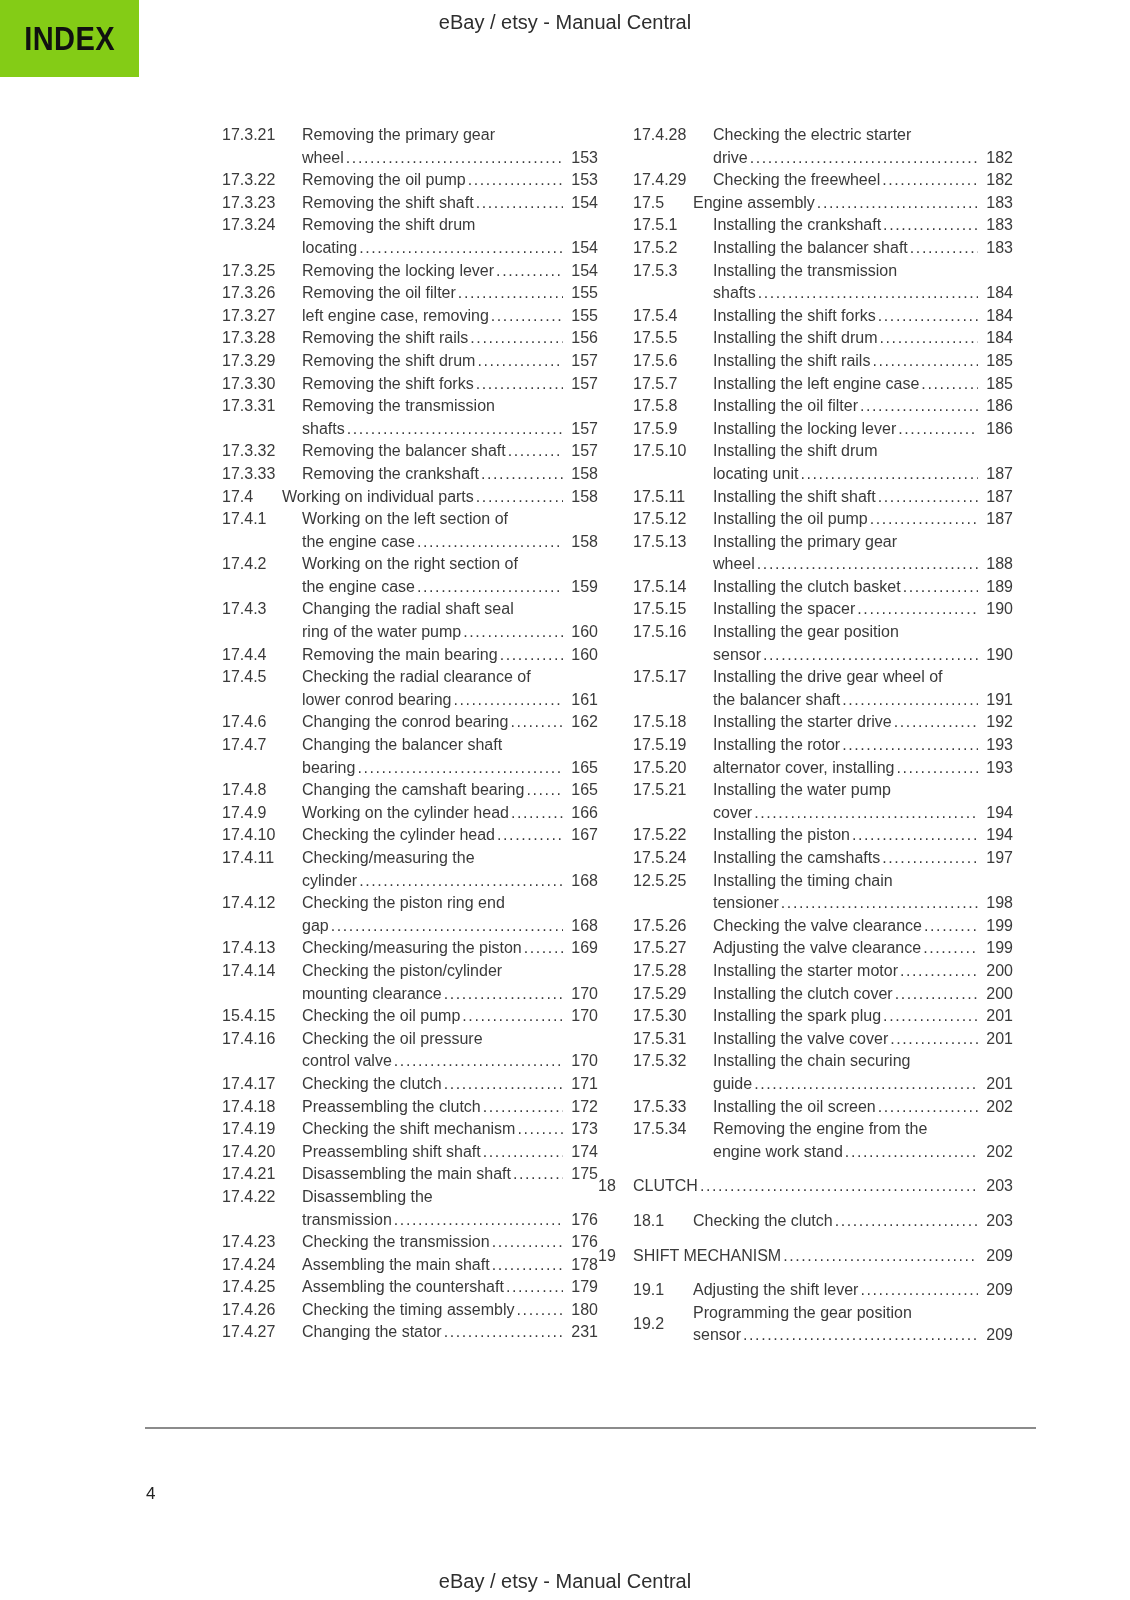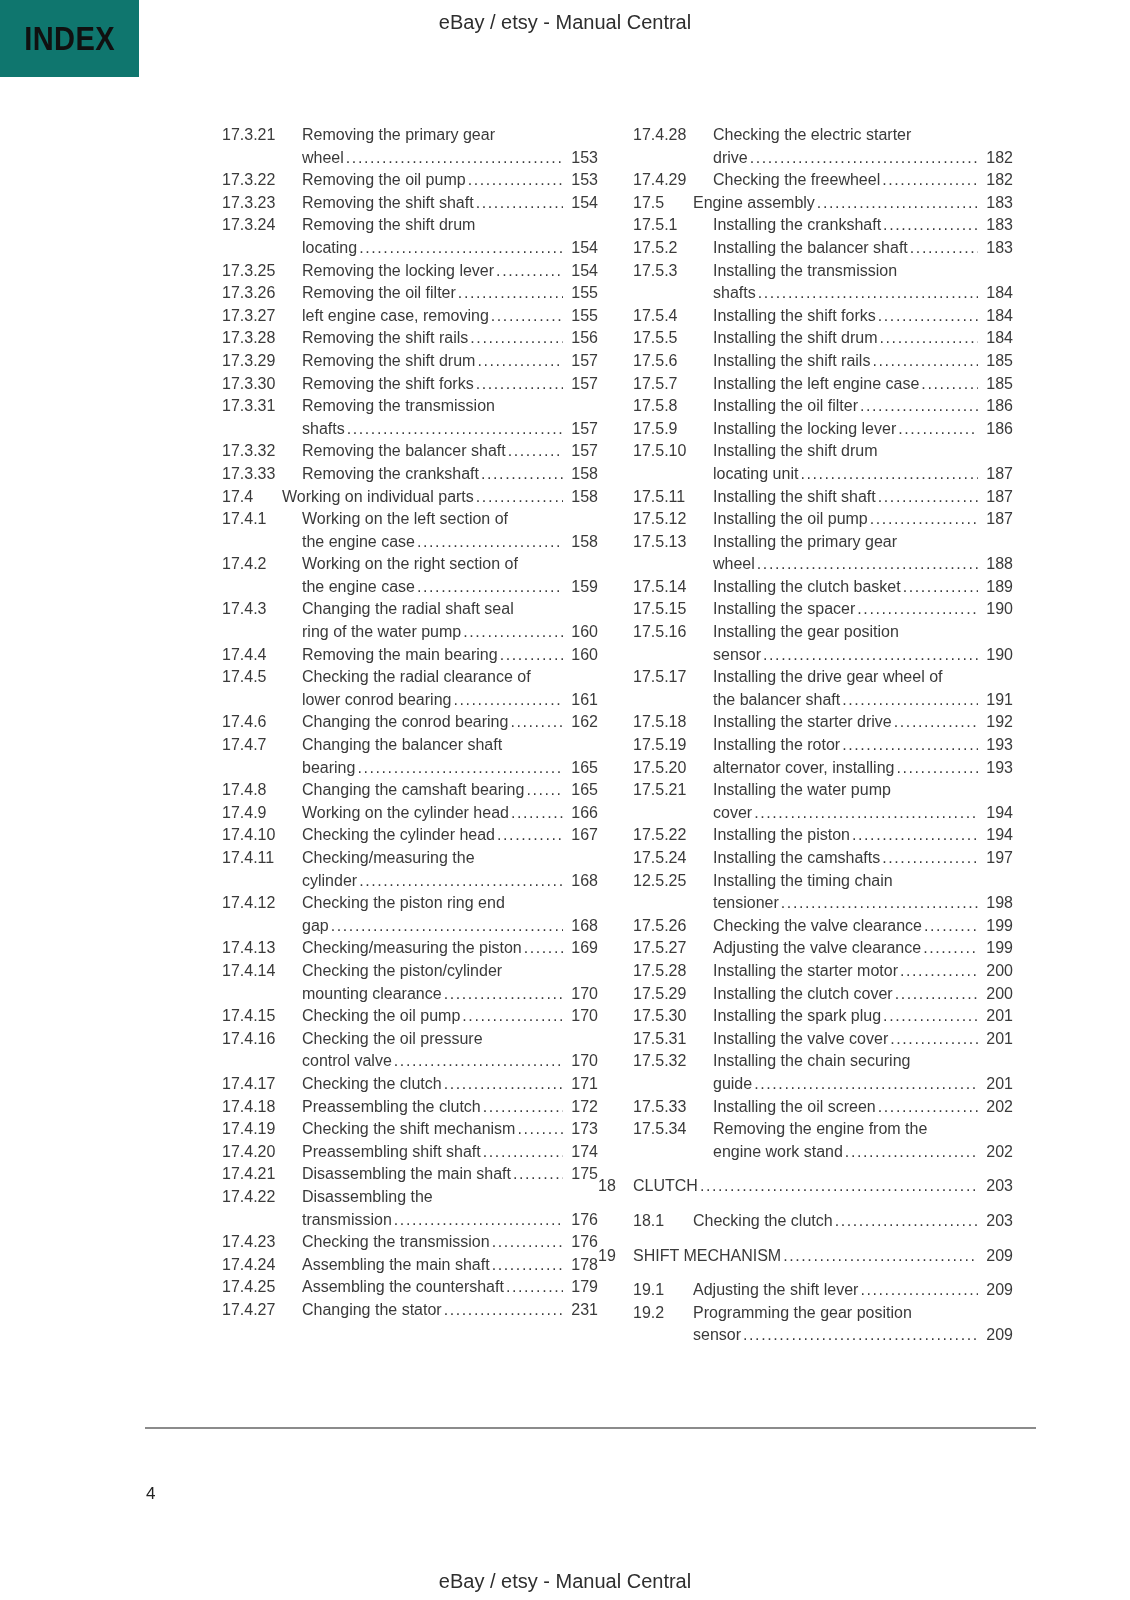--- a/index.html
+++ b/index.html
@@ -9,21 +9,21 @@
     font-family: "Liberation Sans", sans-serif;
     color: #3a3a3a;
     position: relative;
     overflow: hidden;
   }
 
   
   .index-tab {
     position: absolute; left: 0; top: 0;
     width: 139px; height: 77px;
-    background: #0f766e;
+    background: #84cc16;
     display: flex; align-items: center; justify-content: center;
   }
   .index-tab .tab-text {
     font-size: 33px; font-weight: 700; color: #101010;
     transform: scaleX(0.88); letter-spacing: 0.5px;
   }
   .header-title {
     position: absolute; top: 11px; left: 0; right: 0;
     text-align: center; font-size: 20px; color: #2e2e2e;
   }
@@ -48,21 +48,21 @@
     min-width: 10px; margin-left: 2px;
   }
   .leader::after {
     content: "....................................................................................";
     letter-spacing: 1.6px;
   }
   .pg { flex: none; margin-left: 7px; min-width: 28px; text-align: right; }
 
   .level3 { margin-left: 35px; }
   .level3 .num { width: 80px; }
-  .level2 { margin-left: 35px; }
+  .level2 { margin-left: 35px; align-items: center; }
   .level2 .num { width: 60px; }
   .level1 { margin-left: 0; margin-top: 12px; margin-bottom: 12px; justify-content: space-between; }
   .level1 .num { width: 35px; }
 
   
   .footer-rule {
     position: absolute; left: 145px; right: 94px; top: 1427px;
     border-top: 2px solid #8b8b8b;
   }
   .footer-page-number {
@@ -370,21 +370,21 @@
         <div class="body">
           <div class="line">Checking the piston/cylinder</div>
           <div class="line lastline">
             <span class="lt">mounting clearance</span>
             <span class="leader"></span>
             <span class="pg">170</span>
           </div>
         </div>
       </div>
       <div class="entry level3">
-        <span class="num">17.4.15</span>
+        <span class="num">15.4.15</span>
         <div class="body">
           <div class="line lastline">
             <span class="lt">Checking the oil pump</span>
             <span class="leader"></span>
             <span class="pg">170</span>
           </div>
         </div>
       </div>
       <div class="entry level3">
         <span class="num">17.4.16</span>
@@ -478,20 +478,30 @@
           </div>
         </div>
       </div>
       <div class="entry level3">
         <span class="num">17.4.25</span>
         <div class="body">
           <div class="line lastline">
             <span class="lt">Assembling the countershaft</span>
             <span class="leader"></span>
             <span class="pg">179</span>
+          </div>
+        </div>
+      </div>
+      <div class="entry level3">
+        <span class="num">17.4.26</span>
+        <div class="body">
+          <div class="line lastline">
+            <span class="lt">Checking the timing assembly</span>
+            <span class="leader"></span>
+            <span class="pg">180</span>
           </div>
         </div>
       </div>
       <div class="entry level3">
         <span class="num">17.4.27</span>
         <div class="body">
           <div class="line lastline">
             <span class="lt">Changing the stator</span>
             <span class="leader"></span>
             <span class="pg">231</span>

